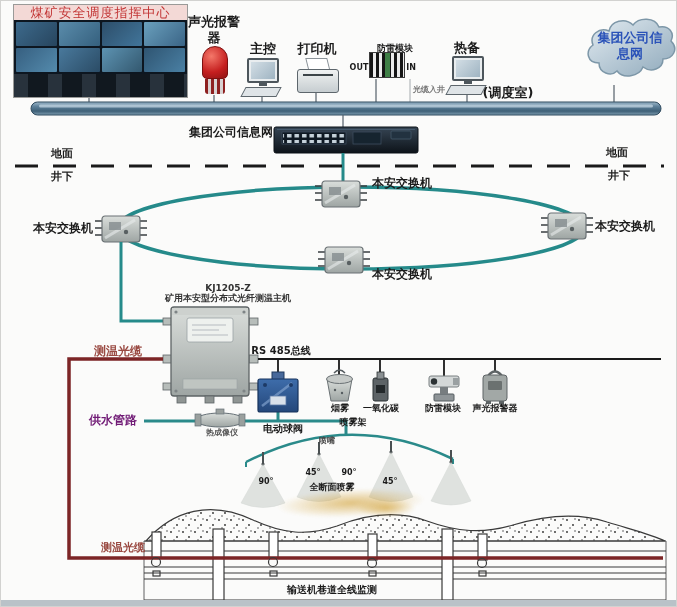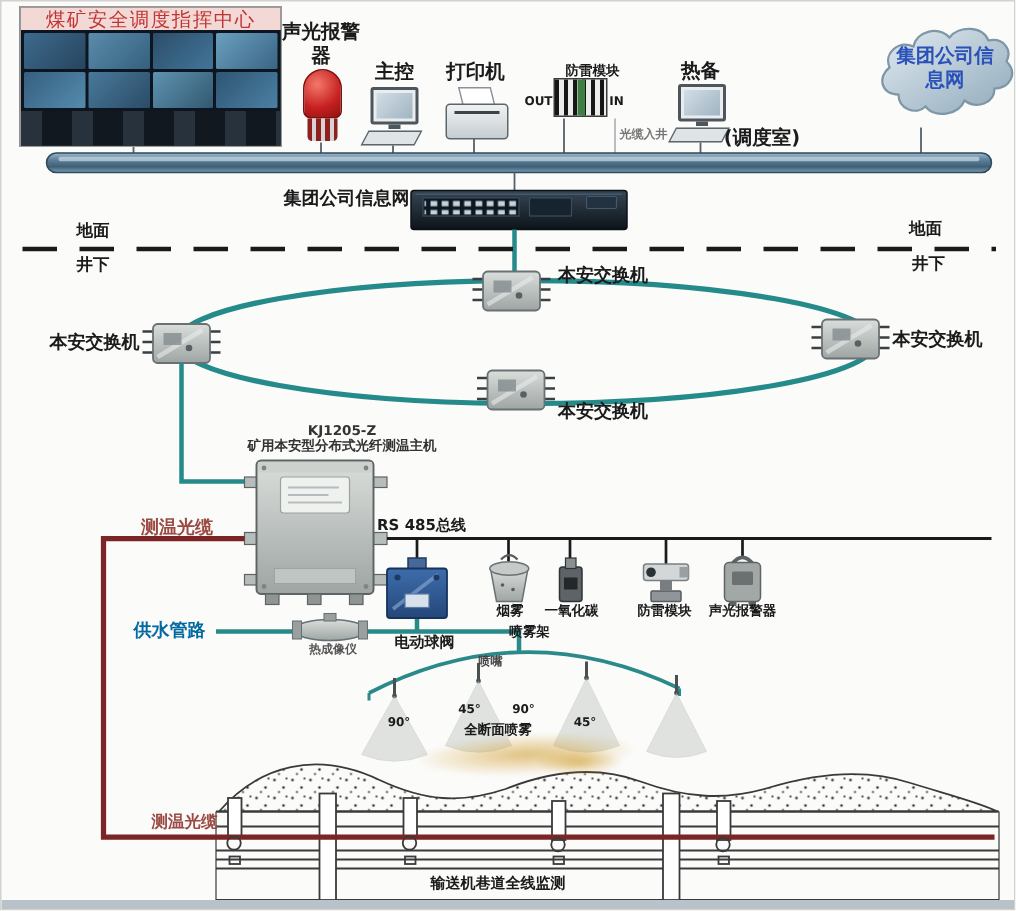--- a/index.html
+++ b/index.html
@@ -304,21 +304,21 @@
   <div class="lbl" style="left:62px;top:220px">本安交换机</div>
   <div class="lbl" style="left:624px;top:218px">本安交换机</div>
   <div class="lbl" style="left:401px;top:266px">本安交换机</div>
 
   <div class="lbl n" style="left:227px;top:282px;font-size:9px;color:#333">KJ1205-Z</div>
   <div class="lbl n" style="left:227px;top:292px;font-size:9px;color:#333">矿用本安型分布式光纤测温主机</div>
 
   <div class="lbl" style="left:117px;top:343px;color:#9a4a42">测温光缆</div>
   <div class="lbl" style="left:280px;top:344px;font-size:10px">RS 485总线</div>
 
-  <div class="lbl" style="left:112px;top:412px;color:#0369a1">供水管路</div>
+  <div class="lbl" style="left:112px;top:412px;color:#701a75">供水管路</div>
   <div class="lbl n" style="left:221px;top:427px;font-size:8px;color:#555">热成像仪</div>
   <div class="lbl" style="left:282px;top:422px;font-size:10px">电动球阀</div>
   <div class="lbl" style="left:352px;top:416px;font-size:9px">喷雾架</div>
   <div class="lbl n" style="left:326px;top:435px;font-size:8px;color:#444">喷嘴</div>
 
   <div class="lbl" style="left:339px;top:402px;font-size:9px">烟雾</div>
   <div class="lbl" style="left:380px;top:402px;font-size:9px">一氧化碳</div>
   <div class="lbl" style="left:442px;top:402px;font-size:9px">防雷模块</div>
   <div class="lbl" style="left:494px;top:402px;font-size:9px">声光报警器</div>
 

